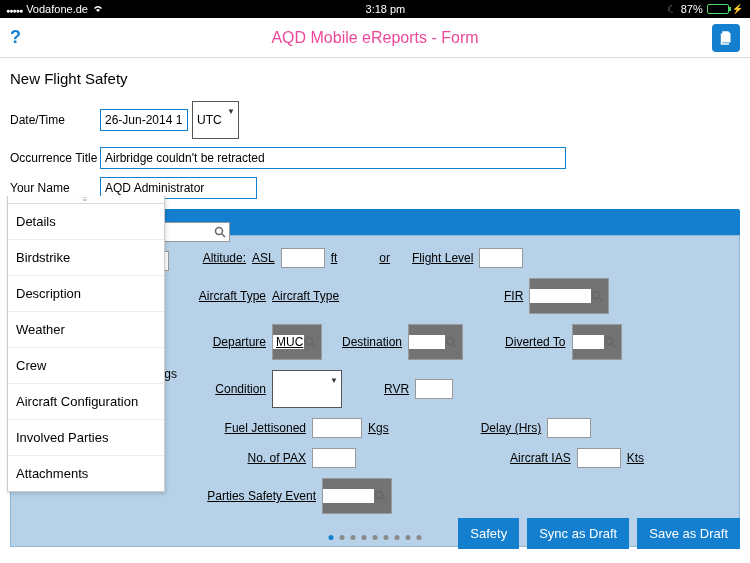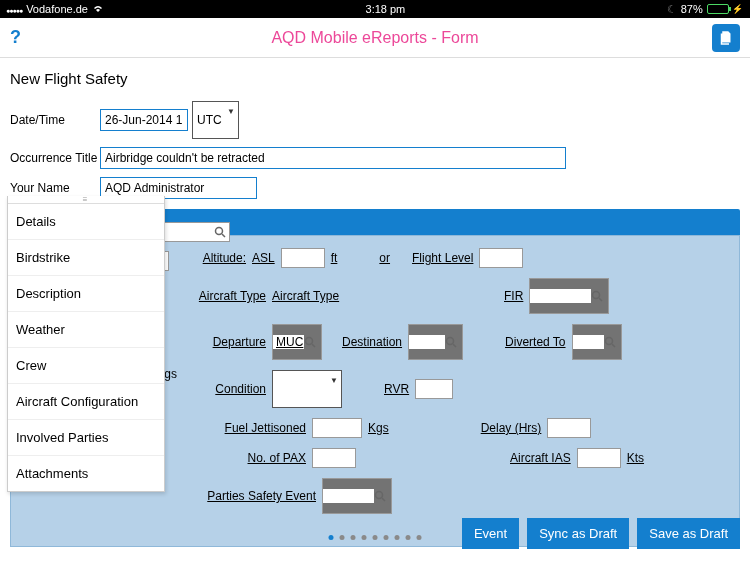--- a/index.html
+++ b/index.html
@@ -277,16 +277,16 @@
   <div class="sidebar-item">Birdstrike</div>
   <div class="sidebar-item">Description</div>
   <div class="sidebar-item">Weather</div>
   <div class="sidebar-item">Crew</div>
   <div class="sidebar-item">Aircraft Configuration</div>
   <div class="sidebar-item">Involved Parties</div>
   <div class="sidebar-item">Attachments</div>
 </div>
 
 <div class="bottom-bar">
-  <button class="btn">Event</button>
+  <button class="btn">Safety</button>
   <button class="btn">Sync as Draft</button>
   <button class="btn">Save as Draft</button>
 </div>
 
 </body></html>

